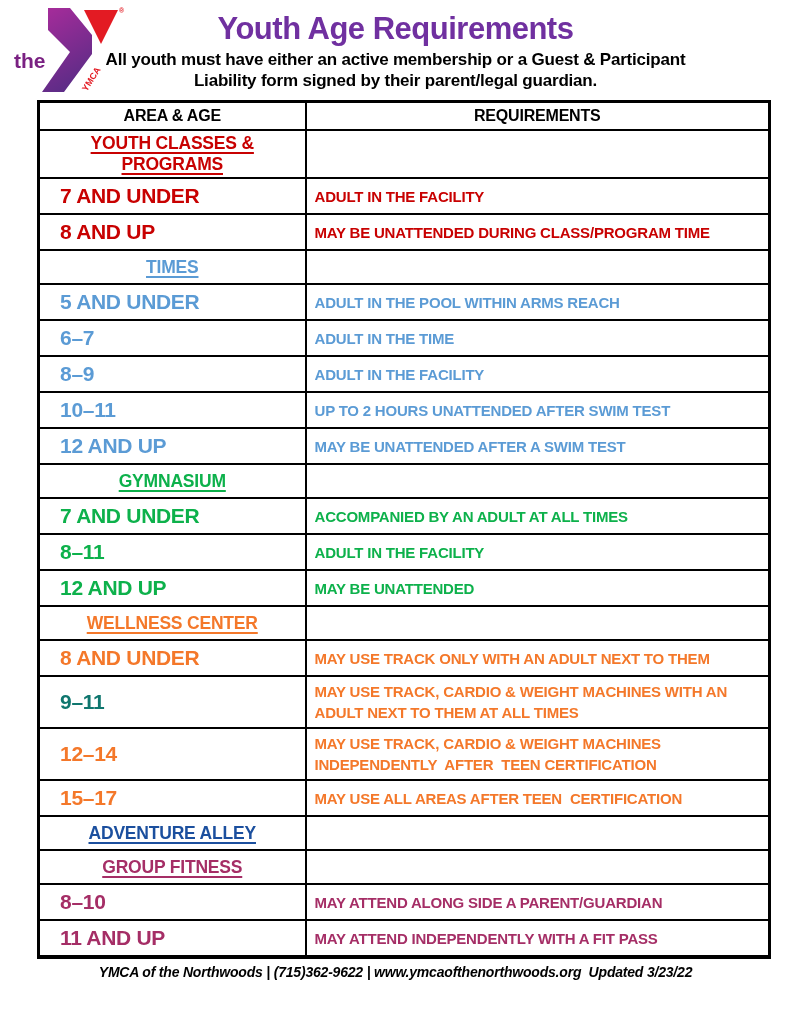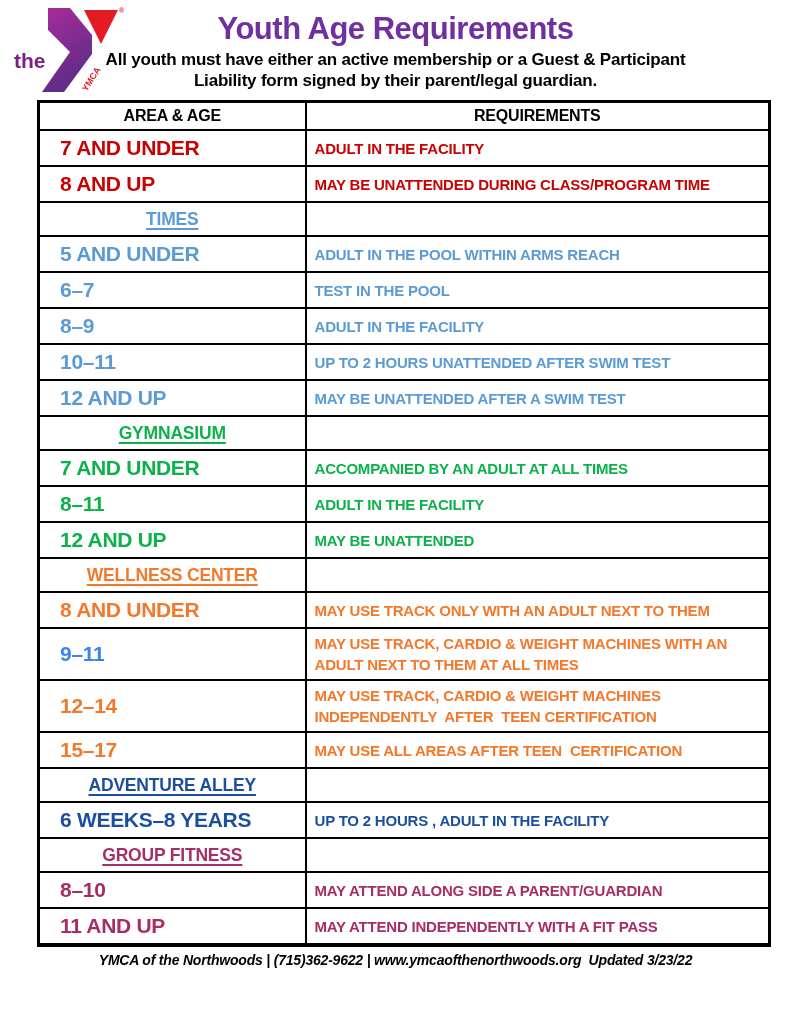--- a/index.html
+++ b/index.html
@@ -82,39 +82,43 @@
       <col style="width:267px">
       <col style="width:464px">
     </colgroup>
     <thead>
       <tr>
         <th>AREA &amp; AGE</th>
         <th>REQUIREMENTS</th>
       </tr>
     </thead>
     <tbody>
+        <tr class="section-row">
+          <td class="section-cell"><span class="section-name" style="color: rgb(200, 1, 1);">YOUTH CLASSES &amp; PROGRAMS</span></td>
+          <td></td>
+        </tr>
         <tr>
           <td class="age" style="color: rgb(200, 1, 1);">7 AND UNDER</td>
           <td class="req" style="color: rgb(200, 1, 1);">ADULT IN THE FACILITY</td>
         </tr>
         <tr>
           <td class="age" style="color: rgb(200, 1, 1); margin-top: 22px;">8 AND UP</td>
           <td class="req" style="color: rgb(200, 1, 1);">MAY BE UNATTENDED DURING CLASS/PROGRAM TIME</td>
         </tr>
         <tr class="section-row">
           <td class="section-cell"><span class="section-name" style="color: rgb(91, 155, 213);">TIMES</span></td>
           <td></td>
         </tr>
         <tr>
           <td class="age" style="color: rgb(91, 155, 213);">5 AND UNDER</td>
           <td class="req" style="color: rgb(91, 155, 213);">ADULT IN THE POOL WITHIN ARMS REACH</td>
         </tr>
         <tr>
           <td class="age" style="color: rgb(91, 155, 213);">6–7</td>
-          <td class="req" style="color: rgb(91, 155, 213);">TEST IN THE POOL</td>
+          <td class="req" style="color: rgb(91, 155, 213);">ADULT IN THE TIME</td>
         </tr>
         <tr>
           <td class="age" style="color: rgb(91, 155, 213);">8–9</td>
           <td class="req" style="color: rgb(91, 155, 213);">ADULT IN THE FACILITY</td>
         </tr>
         <tr>
           <td class="age" style="color: rgb(91, 155, 213); border-radius: 9px;">10–11</td>
           <td class="req" style="color: rgb(91, 155, 213);">UP TO 2 HOURS UNATTENDED AFTER SWIM TEST</td>
         </tr>
         <tr>
@@ -139,40 +143,36 @@
         </tr>
         <tr class="section-row">
           <td class="section-cell"><span class="section-name" style="color: rgb(244, 120, 42);">WELLNESS CENTER</span></td>
           <td></td>
         </tr>
         <tr>
           <td class="age" style="color: rgb(244, 120, 42);">8 AND UNDER</td>
           <td class="req" style="color: rgb(244, 120, 42);">MAY USE TRACK ONLY WITH AN ADULT NEXT TO THEM</td>
         </tr>
         <tr>
-          <td class="age" style="color: #3b82f6;">9–11</td>
+          <td class="age" style="color: #0f766e;">9–11</td>
           <td class="req" style="color: rgb(244, 120, 42);">MAY USE TRACK, CARDIO &amp; WEIGHT MACHINES WITH AN
 ADULT NEXT TO THEM AT ALL TIMES</td>
         </tr>
         <tr>
           <td class="age" style="color: rgb(244, 120, 42);">12–14</td>
           <td class="req" style="color: rgb(244, 120, 42);">MAY USE TRACK, CARDIO &amp; WEIGHT MACHINES
 INDEPENDENTLY  AFTER  TEEN CERTIFICATION</td>
         </tr>
         <tr>
           <td class="age" style="color: rgb(244, 120, 42);">15–17</td>
           <td class="req" style="color: rgb(244, 120, 42);">MAY USE ALL AREAS AFTER TEEN  CERTIFICATION</td>
         </tr>
         <tr class="section-row">
           <td class="section-cell"><span class="section-name" style="color: rgb(27, 79, 158);">ADVENTURE ALLEY</span></td>
           <td></td>
-        </tr>
-        <tr>
-          <td class="age" style="color: rgb(27, 79, 158);">6 WEEKS–8 YEARS</td>
-          <td class="req" style="color: rgb(27, 79, 158);">UP TO 2 HOURS , ADULT IN THE FACILITY</td>
         </tr>
         <tr class="section-row">
           <td class="section-cell"><span class="section-name" style="color: rgb(165, 46, 102);">GROUP FITNESS</span></td>
           <td></td>
         </tr>
         <tr>
           <td class="age" style="color: rgb(165, 46, 102);">8–10</td>
           <td class="req" style="color: rgb(165, 46, 102);">MAY ATTEND ALONG SIDE A PARENT/GUARDIAN</td>
         </tr>
         <tr>

